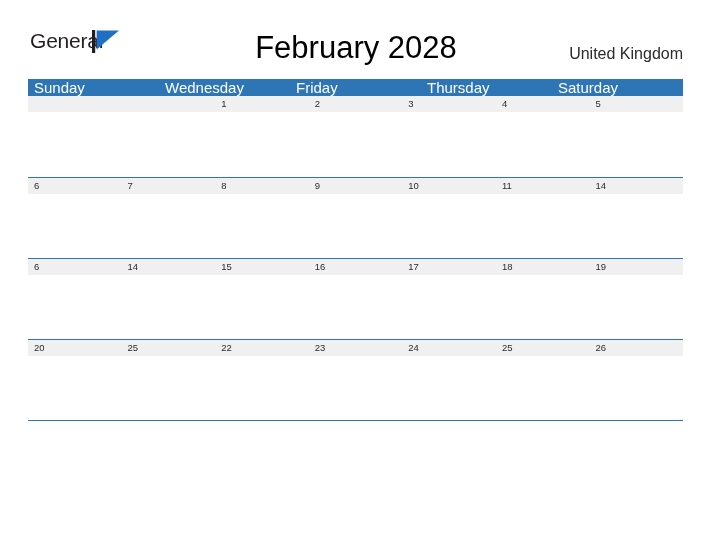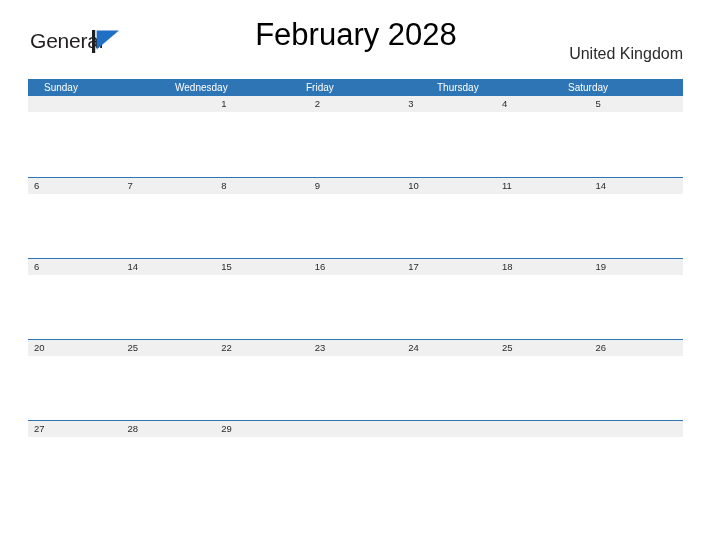--- a/index.html
+++ b/index.html
@@ -60,21 +60,21 @@
     left: 62px;
     top: 1px;
     width: 27px;
     height: 23px;
   }
 
   .title {
     position: absolute;
     left: 0;
     right: 0;
-    top: 17px;
+    top: 30px;
     text-align: center;
     font-size: 31px;
     color: #000000;
     font-family: "Liberation Sans", sans-serif;
     font-weight: normal;
     letter-spacing: 0px;
     margin: 0;
   }
 
   .country {
@@ -96,23 +96,23 @@
   }
 
   .weekday-row {
     display: flex;
     background: #2e75b6;
     height: 17px;
   }
   .weekday-cell {
     flex: 1 1 0;
     color: #ffffff;
-    font-size: 10px;
+    font-size: 15px;
     line-height: 17px;
-    padding-left: 16px;
+    padding-left: 6px;
     box-sizing: border-box;
     font-family: "Liberation Sans", sans-serif;
     white-space: nowrap;
     overflow: hidden;
   }
 
   .week-row {
     height: 81px;
     position: relative;
   }
@@ -268,29 +268,20 @@
         <div class="body-cell"></div>
         <div class="body-cell"></div>
         <div class="body-cell"></div>
         <div class="body-cell"></div>
         <div class="body-cell"></div>
       </div>
     </div>
 
     <div class="week-row">
       <div class="rule"></div>
-      <div class="date-band">
-        <div class="date-cell">27</div>
-        <div class="date-cell">28</div>
-        <div class="date-cell">29</div>
-        <div class="date-cell"></div>
-        <div class="date-cell"></div>
-        <div class="date-cell"></div>
-        <div class="date-cell"></div>
-      </div>
       <div class="body-band">
         <div class="body-cell"></div>
         <div class="body-cell"></div>
         <div class="body-cell"></div>
         <div class="body-cell"></div>
         <div class="body-cell"></div>
         <div class="body-cell"></div>
         <div class="body-cell"></div>
       </div>
     </div>

